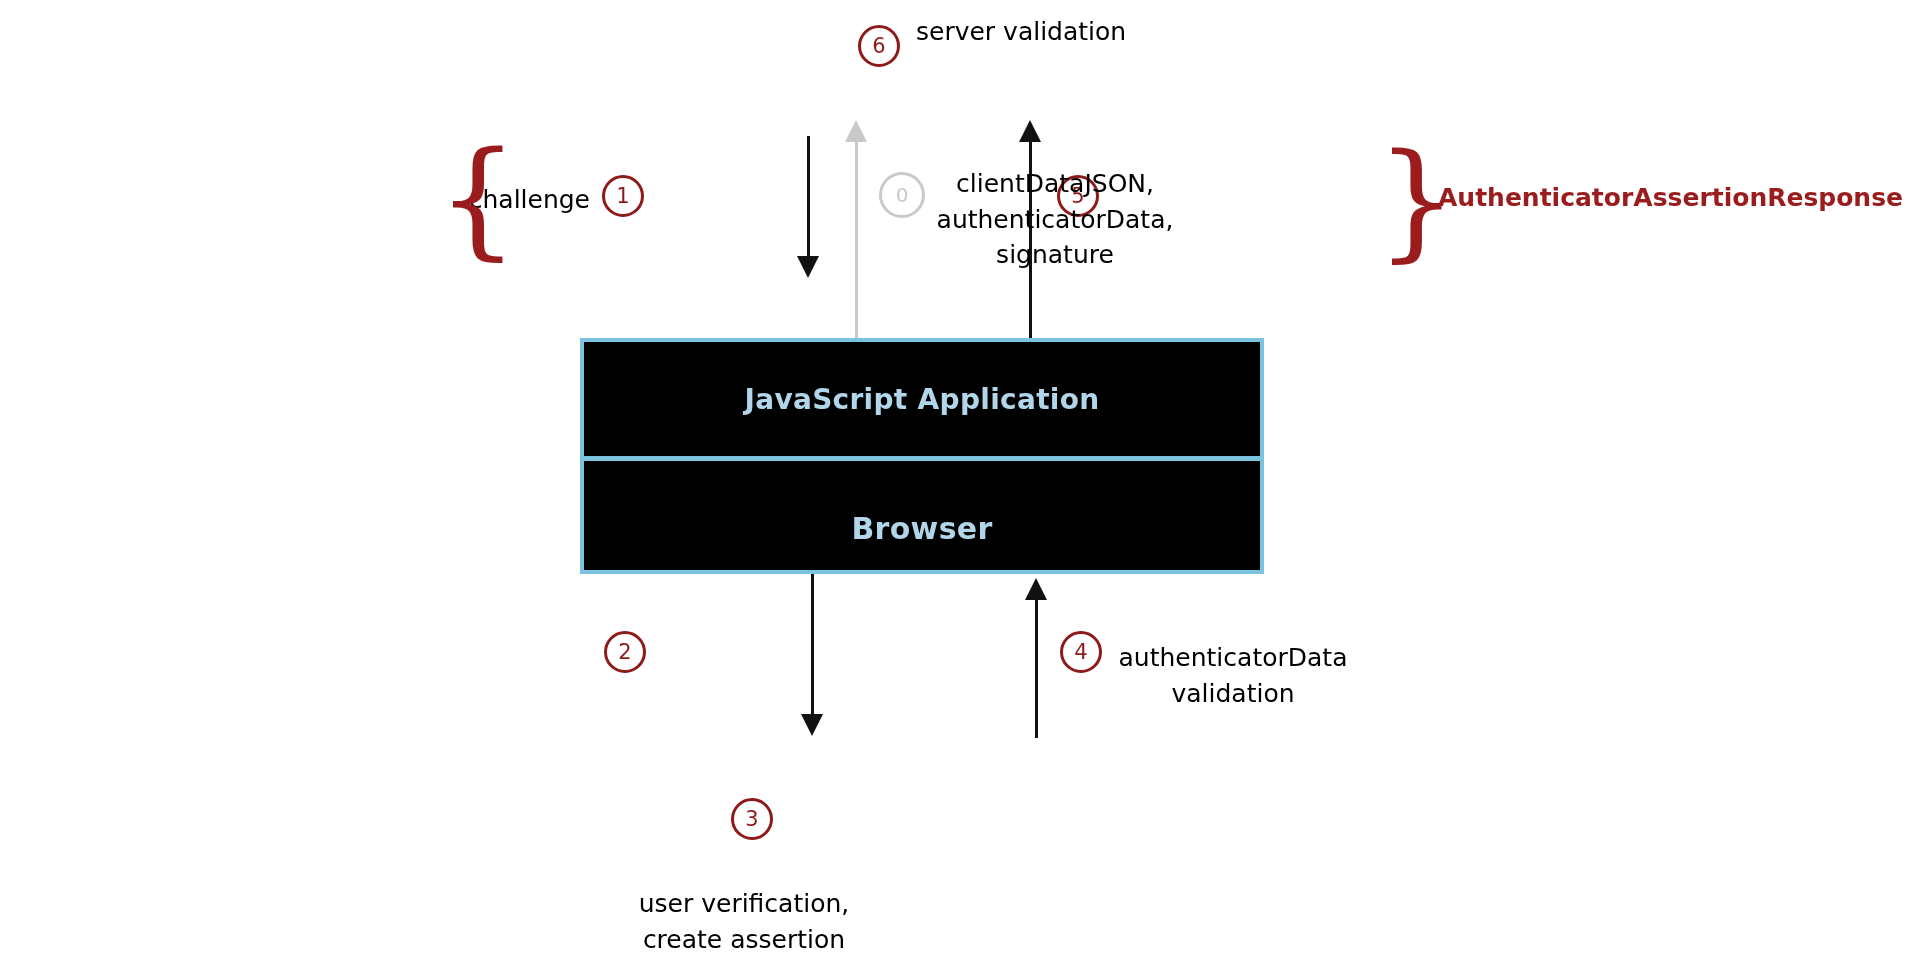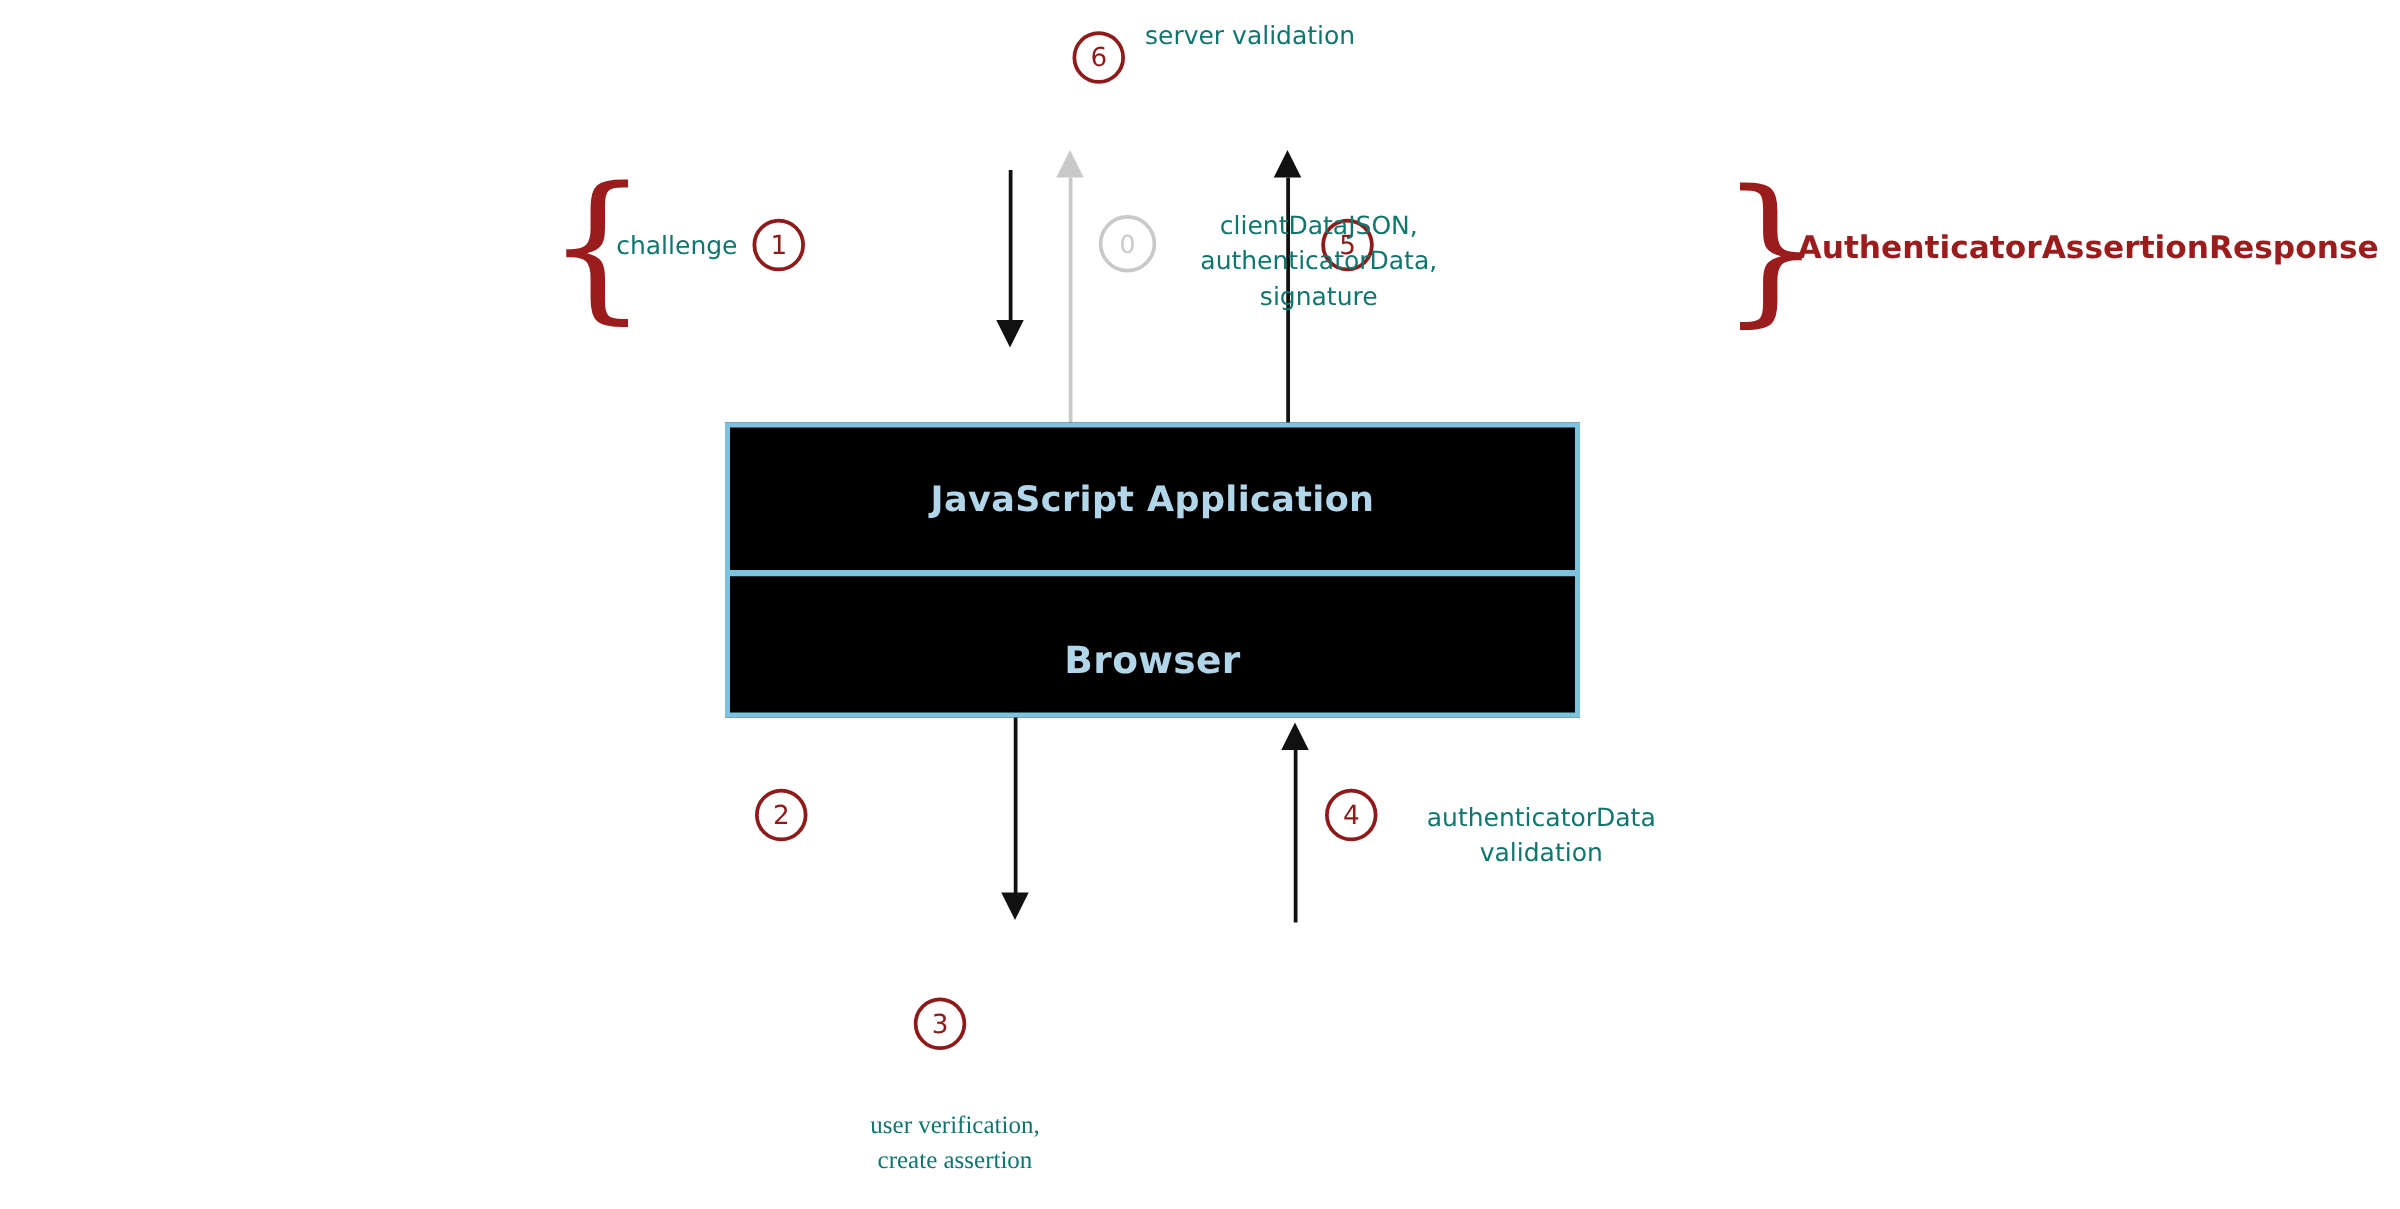--- a/index.html
+++ b/index.html
@@ -103,22 +103,22 @@
     border-color: #c9c9c9;
     color: #c9c9c9;
     width: 46px;
     height: 46px;
     font-size: 20px;
   }
 
   
   .annot {
     position: absolute;
-    color: #0f766e;
-    font-size: 20px;
+    color: #000000;
+    font-size: 25px;
     line-height: 1.42;
     white-space: pre-line;
   }
   .annot.right-align { text-align: right; }
   .annot.left-align  { text-align: left; }
   .annot.center-align{ text-align: center; margin-top: 20px; }
 
   
   .spec-name {
     position: absolute;
@@ -186,16 +186,16 @@
   <div class="arrow-head up black" style="left:1025px; top:578px;"></div>
 
   <div class="step-circle" style="left:604px; top:631px;">2</div>
 
   <div class="step-circle" style="left:1060px; top:631px;">4</div>
   <div class="annot center-align" style="left:1118px; top:620px; width:230px;">authenticatorData
 validation</div>
 
 
   <div class="step-circle" style="left:731px; top:798px;">3</div>
-  <div class="annot center-align" style="left:634px; top:866px; width:260px;font-family:Liberation Serif, serif;">user verification,
+  <div class="annot center-align" style="left:614px; top:866px; width:260px;">user verification,
 create assertion</div>
 
 </div>
 
 </body></html>

